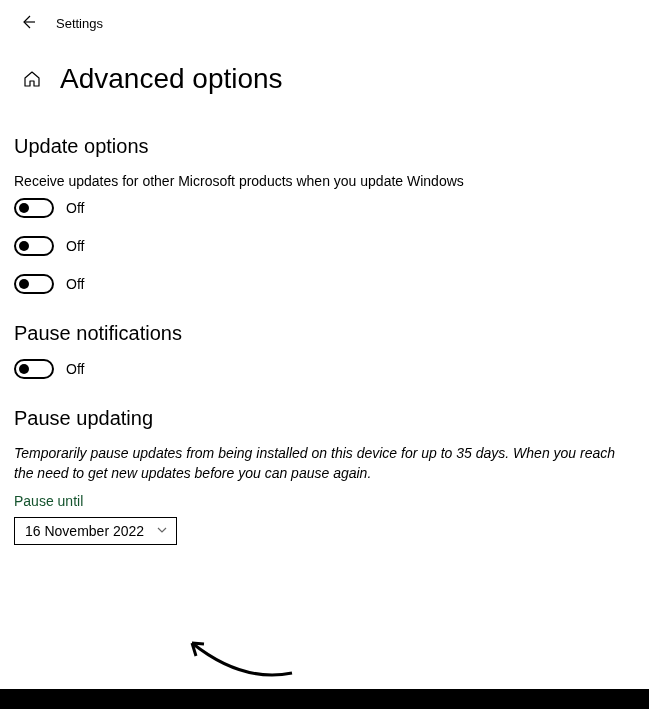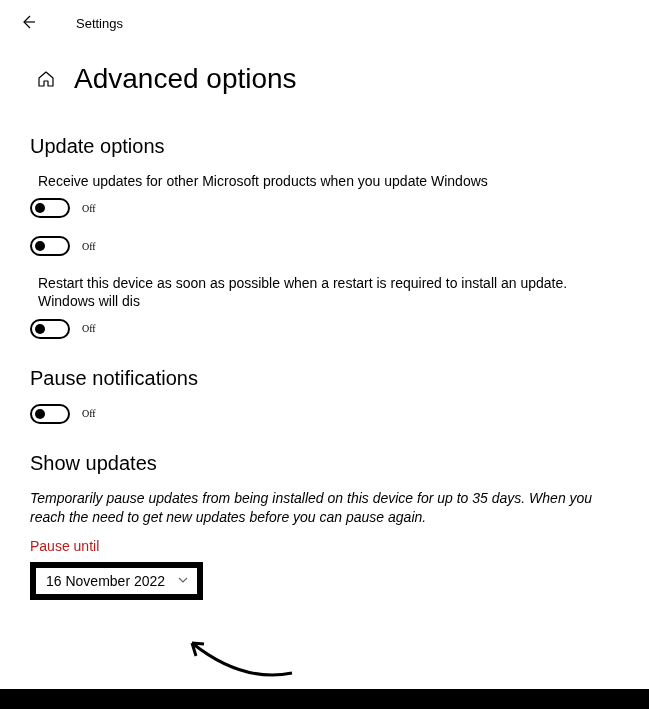--- a/index.html
+++ b/index.html
@@ -13,66 +13,65 @@
       color: #000000;
       width: 649px;
       height: 709px;
       overflow: hidden;
       position: relative;
     }
     .top-bar {
       display: flex;
       align-items: center;
       padding: 14px 20px 10px 20px;
-      gap: 40px;
+      gap: 20px;
     }
     .back-arrow {
       font-size: 18px;
       color: #000;
       cursor: pointer;
       line-height: 1;
     }
     .top-title {
       font-size: 13px;
       color: #000;
     }
     .heading-row {
       display: flex;
       align-items: center;
       gap: 18px;
-      padding: 20px 22px 6px 36px;
+      padding: 20px 22px 6px 22px;
     }
     .home-icon {
       width: 20px;
       height: 20px;
       display: flex;
       align-items: center;
       justify-content: center;
     }
     .page-heading {
       font-size: 28px;
       font-weight: 400;
       color: #000;
     }
     .content {
-      padding: 6px 22px 0 30px;
+      padding: 6px 22px 0 14px;
     }
     .section-heading {
       font-size: 20px;
       font-weight: 400;
       color: #000;
       margin-top: 28px;
       margin-bottom: 14px;
     }
     .option-label {
       font-size: 14px;
       color: #000;
       margin-bottom: 8px;
       line-height: 1.3;
-      margin-left: 8px;
     }
     .toggle-row {
       display: flex;
       align-items: center;
       gap: 12px;
       margin-bottom: 18px;
     }
     .toggle {
       width: 40px;
       height: 20px;
@@ -85,42 +84,41 @@
     .toggle-knob {
       width: 10px;
       height: 10px;
       background: #000;
       border-radius: 50%;
       position: absolute;
       top: 3px;
       left: 3px;
     }
     .toggle-state {
-      font-size: 10px;
-      color: #000;
-      font-family: Liberation Serif, serif;
+      font-size: 14px;
+      color: #000;
     }
     .desc-text {
       font-size: 14px;
       color: #000;
       line-height: 1.4;
       margin-bottom: 6px;
       font-style: italic;
     }
     .field-label {
       font-size: 14px;
-      color: #b91c1c;
+      color: #14532d;
       margin-top: 10px;
       margin-bottom: 8px;
     }
     .dropdown {
       display: inline-flex;
       align-items: center;
       justify-content: space-between;
-      border: 6px solid #000000;
+      border: 1px solid #000000;
       background: #fff;
       padding: 5px 8px 5px 10px;
       font-size: 14px;
       min-width: 158px;
       cursor: pointer;
     }
     .dropdown .chevron {
       margin-left: 12px;
       color: #555;
       font-size: 11px;
@@ -174,38 +172,37 @@
     <span class="toggle-state">Off</span>
   </div>
 
   <div class="toggle-row">
     <div class="toggle">
         <div class="toggle-knob"></div>
       </div>
     <span class="toggle-state">Off</span>
   </div>
 
-  <div class="option-label">Restart this device as soon as possible when a restart is required to install an update. Windows will dis</div>
   <div class="toggle-row">
     <div class="toggle">
         <div class="toggle-knob"></div>
       </div>
     <span class="toggle-state">Off</span>
   </div>
 
   <h2 class="section-heading">Pause notifications</h2>
 
   <div class="toggle-row">
     <div class="toggle">
         <div class="toggle-knob"></div>
       </div>
     <span class="toggle-state">Off</span>
   </div>
 
-  <h2 class="section-heading">Show updates</h2>
+  <h2 class="section-heading">Pause updating</h2>
 
   <div class="desc-text">Temporarily pause updates from being installed on this device for up to 35 days. When you reach the need to get new updates before you can pause again.</div>
 
   <div class="field-label">Pause until</div>
 
   <div class="dropdown">
     <span>16 November 2022</span>
     <span class="chevron">
       <svg width="12" height="12" viewBox="0 0 12 12">
           <path d="M2 4 L6 8 L10 4" stroke="#666" stroke-width="1.2" fill="none"></path>

